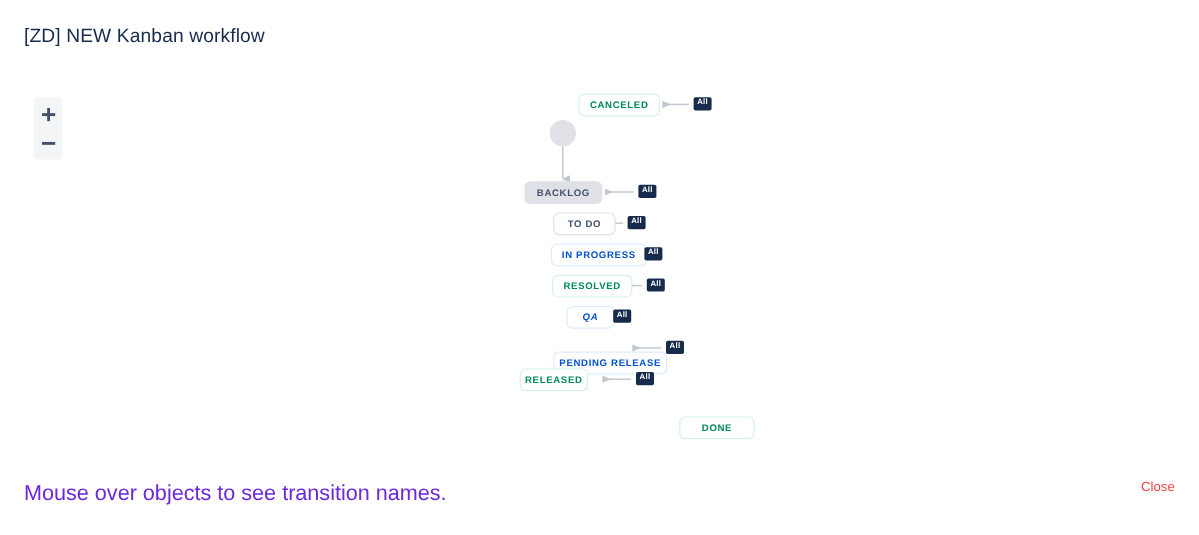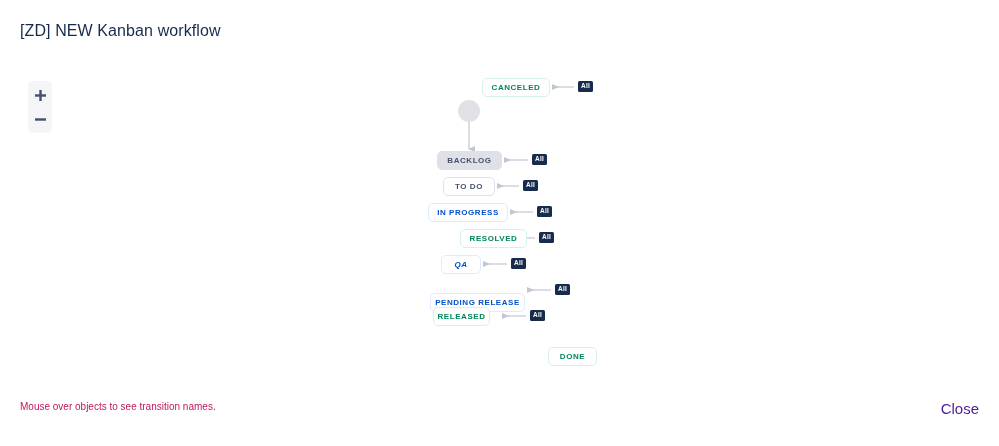--- a/index.html
+++ b/index.html
@@ -89,30 +89,32 @@
   }
   .node.status-green {
     background: #ffffff;
     border: 1px solid #D6F2E6;
     color: #00875A;
   }
   .node.status-blue {
     background: #ffffff;
     border: 1px solid #DEEBFF;
     color: #0052CC;
+    margin-left: 31px;
   }
   .node.status-grey-filled {
     background: #DFE1E6;
     border: 1px solid #DFE1E6;
     color: #42526E;
   }
   .node.status-grey-outline {
     background: #ffffff;
     border: 1px solid #DFE1E6;
     color: #42526E;
+    margin-left: 18px;
   }
 
   
   .start-node {
     position: absolute;
     width: 22px;
     height: 22px;
     border-radius: 50%;
     background: #DFE1E6;
     cursor: pointer;
@@ -134,30 +136,30 @@
     padding: 0 3px;
     cursor: pointer;
     line-height: 1;
   }
 
   
   .footer-hint {
     position: absolute;
     left: 20px;
     top: 401px;
-    font-size: 10px;
-    color: #be185d;
+    font-size: 18px;
+    color: #6d28d9;
     white-space: nowrap;
   }
   .footer-close {
     position: absolute;
     right: 20px;
     top: 400px;
-    font-size: 15px;
-    color: #4c1d95;
+    font-size: 11px;
+    color: #ef4444;
     text-decoration: none;
     cursor: pointer;
     white-space: nowrap;
   }
 </style>
 </head>
 <body>
 
 <div class="page-title">[ZD] NEW Kanban workflow</div>
 
@@ -207,21 +209,21 @@
 
   <div id="node-layer">
       <div class="node status-green" style="left: 482px; top: 18px; width: 68px;">CANCELED</div>
       <div class="node status-grey-filled" style="left: 437px; top: 91px; width: 65px;">BACKLOG</div>
       <div class="node status-grey-outline" style="left: 443px; top: 117px; width: 52px;">TO DO</div>
       <div class="node status-blue" style="left: 428px; top: 143px; width: 80px;">IN PROGRESS</div>
       <div class="node status-green" style="left: 460px; top: 169px; width: 67px;">RESOLVED</div>
       <div class="node status-blue" style="left: 441px; top: 195px; width: 40px; font-style: italic;">QA</div>
       <div class="node status-blue" style="left: 430px; top: 233px; width: 95px;">PENDING RELEASE</div>
       <div class="node status-green" style="left: 433px; top: 247px; width: 57px;">RELEASED</div>
-      <div class="node status-green" style="left: 548px; top: 287px; width: 49px;">DONE</div>
+      <div class="node status-green" style="left: 566px; top: 287px; width: 63px;">DONE</div>
     </div>
   <div id="badge-layer">
       <div class="badge-all" style="left: 578px; top: 21px;">All</div>
       <div class="badge-all" style="left: 532px; top: 94px;">All</div>
       <div class="badge-all" style="left: 523px; top: 120px;">All</div>
       <div class="badge-all" style="left: 537px; top: 146px;">All</div>
       <div class="badge-all" style="left: 539px; top: 172px;">All</div>
       <div class="badge-all" style="left: 511px; top: 198px;">All</div>
       <div class="badge-all" style="left: 555px; top: 224px;">All</div>
       <div class="badge-all" style="left: 530px; top: 250px;">All</div>

